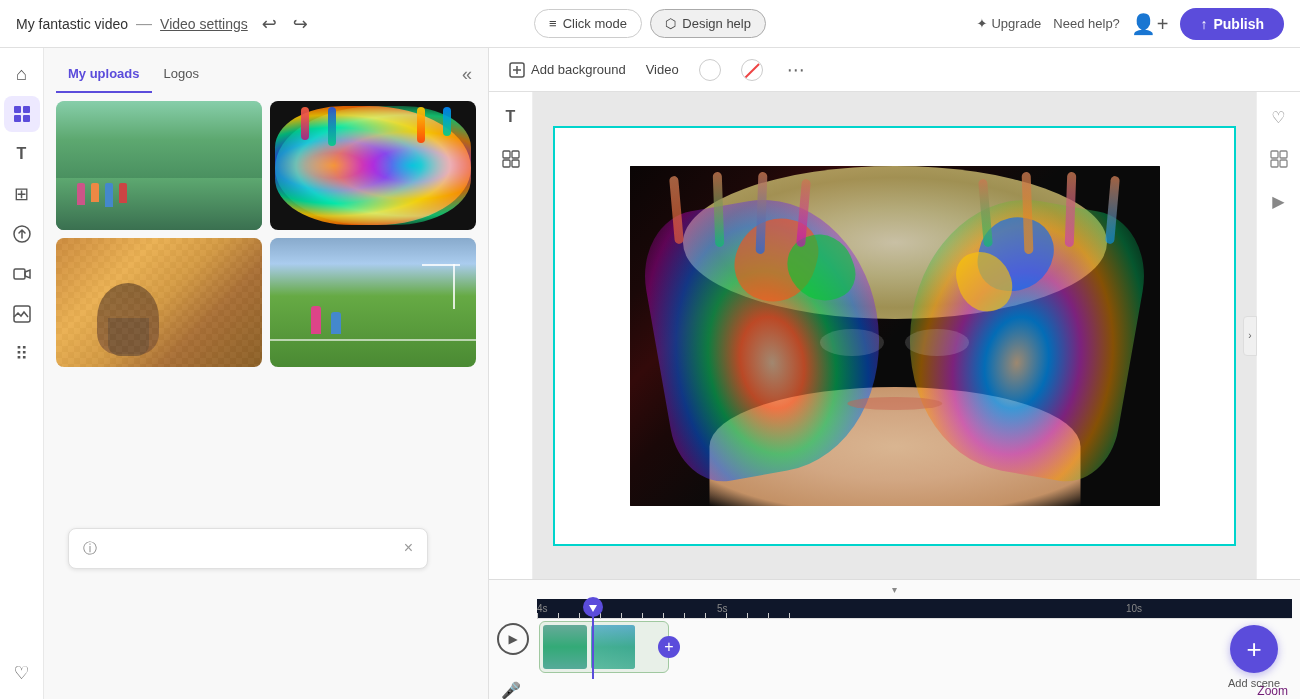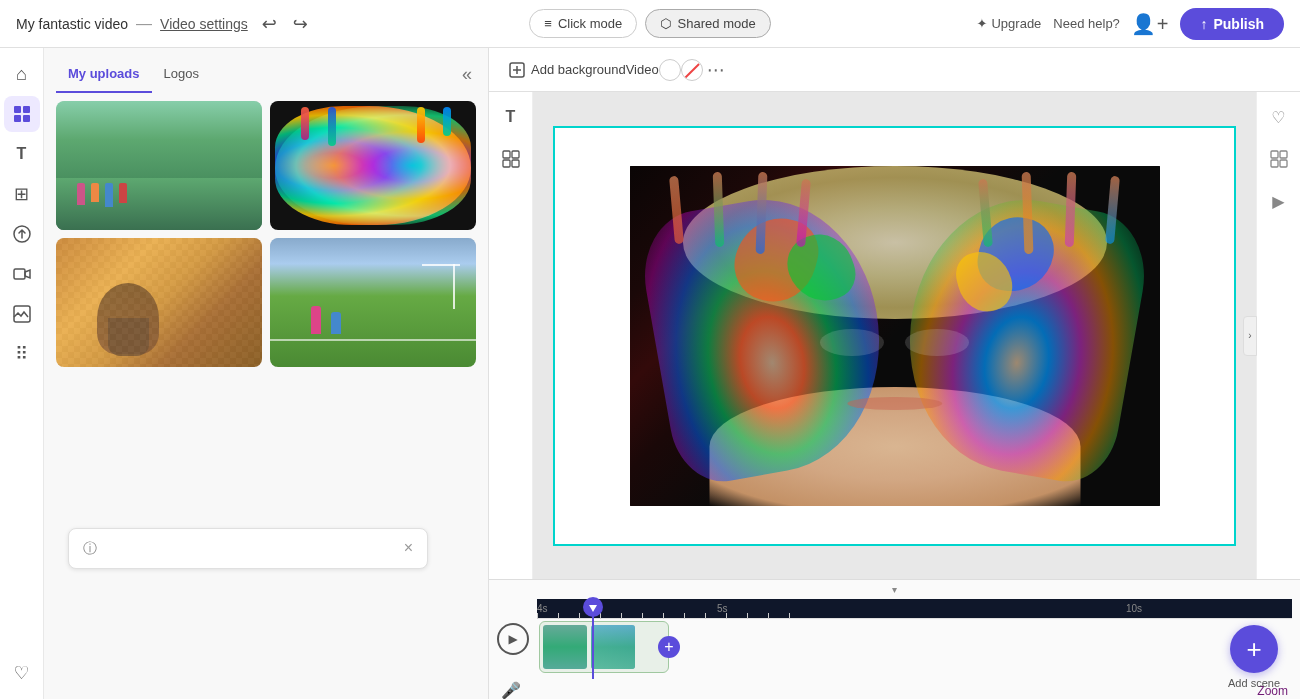--- a/index.html
+++ b/index.html
@@ -40,21 +40,21 @@
     .collapse-btn { background: none; border: none; cursor: pointer; font-size: 18px; color: #777; padding: 4px; }
     .upload-btn-wrap { padding: 8px 12px; }
     .upload-btn { width: 100%; padding: 8px 0; background: #e8e8e8; border: none; border-radius: 6px; font-size: 13px; color: #444; cursor: pointer; }
     .media-grid { display: grid; grid-template-columns: 1fr 1fr; gap: 8px; padding: 8px 12px; overflow-y: auto; }
     .media-item { border-radius: 8px; overflow: hidden; cursor: pointer; position: relative; aspect-ratio: 16/10; background: repeating-conic-gradient(#ccc 0% 25%, #fff 0% 50%) 0 0 / 12px 12px; }
 
     
     .content-area { flex: 1; display: flex; flex-direction: column; overflow: hidden; }
 
     
-    .canvas-toolbar { height: 44px; display: flex; align-items: center; padding: 0 20px; gap: 0; background: #fff; border-bottom: 1px solid #e0e0e0; flex-shrink: 0; }
+    .canvas-toolbar { height: 44px; display: flex; align-items: center; padding: 0 20px; gap: 20px; background: #fff; border-bottom: 1px solid #e0e0e0; flex-shrink: 0; }
     .toolbar-add-bg { display: flex; align-items: center; gap: 6px; font-size: 13px; color: #444; cursor: pointer; background: none; border: none; }
     .color-circle { width: 22px; height: 22px; border-radius: 50%; border: 1px solid #ccc; cursor: pointer; }
     .color-circle.white-circle { background: #fff; }
     .color-circle.slash-circle { background: #fff; position: relative; overflow: hidden; }
     .color-circle.slash-circle::after { content: ''; position: absolute; top: 50%; left: 0; width: 100%; height: 2px; background: #e44; transform: rotate(-45deg); transform-origin: center; }
     .toolbar-more { background: none; border: none; cursor: pointer; font-size: 18px; color: #666; padding: 0 4px; }
 
     
     .canvas-and-tools { display: flex; flex: 1; overflow: hidden; }
     .canvas-tools-left { width: 44px; background: #fff; border-right: 1px solid #eee; display: flex; flex-direction: column; align-items: center; padding: 8px 0; gap: 8px; flex-shrink: 0; }
@@ -92,21 +92,21 @@
       <button class="topbar-nav" style="background:none;border:none;cursor:pointer;font-size:18px;color:#555;padding:4px 6px;">↪</button>
     </div>
   </div>
   <div class="topbar-center">
     <button class="mode-btn">
       <span>≡</span>
       <span>Click mode</span>
     </button>
     <button class="mode-btn active">
       <span>⬡</span>
-      <span>Shared mode</span>
+      <span>Design help</span>
     </button>
   </div>
   <div class="topbar-right">
     <button class="upgrade-btn">
       <span>✦</span>
       <span>Upgrade</span>
     </button>
     <button class="help-btn">Need help?</button>
     <button class="user-btn">👤+</button>
     <button class="publish-btn">

